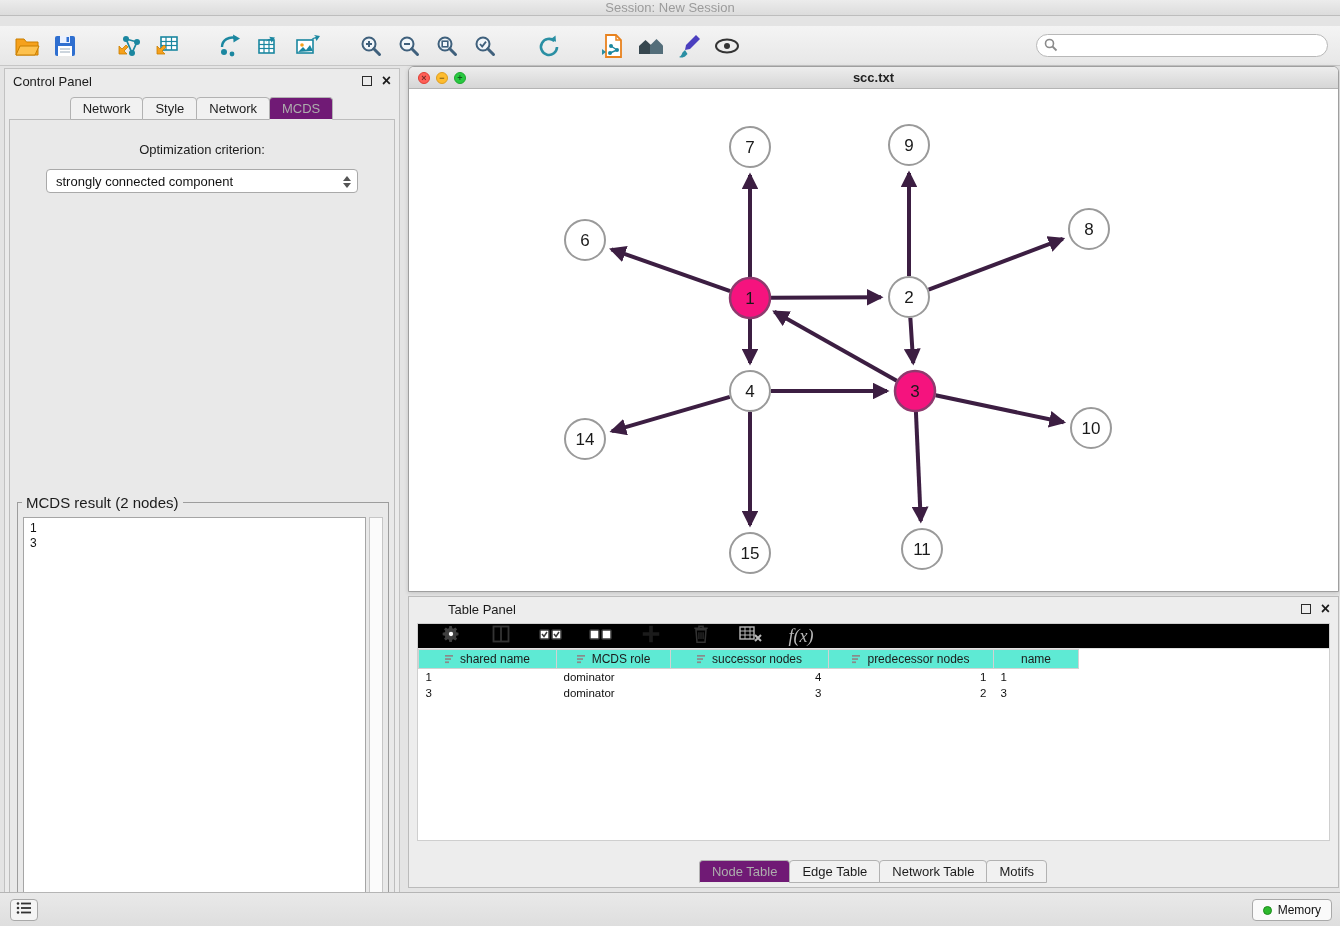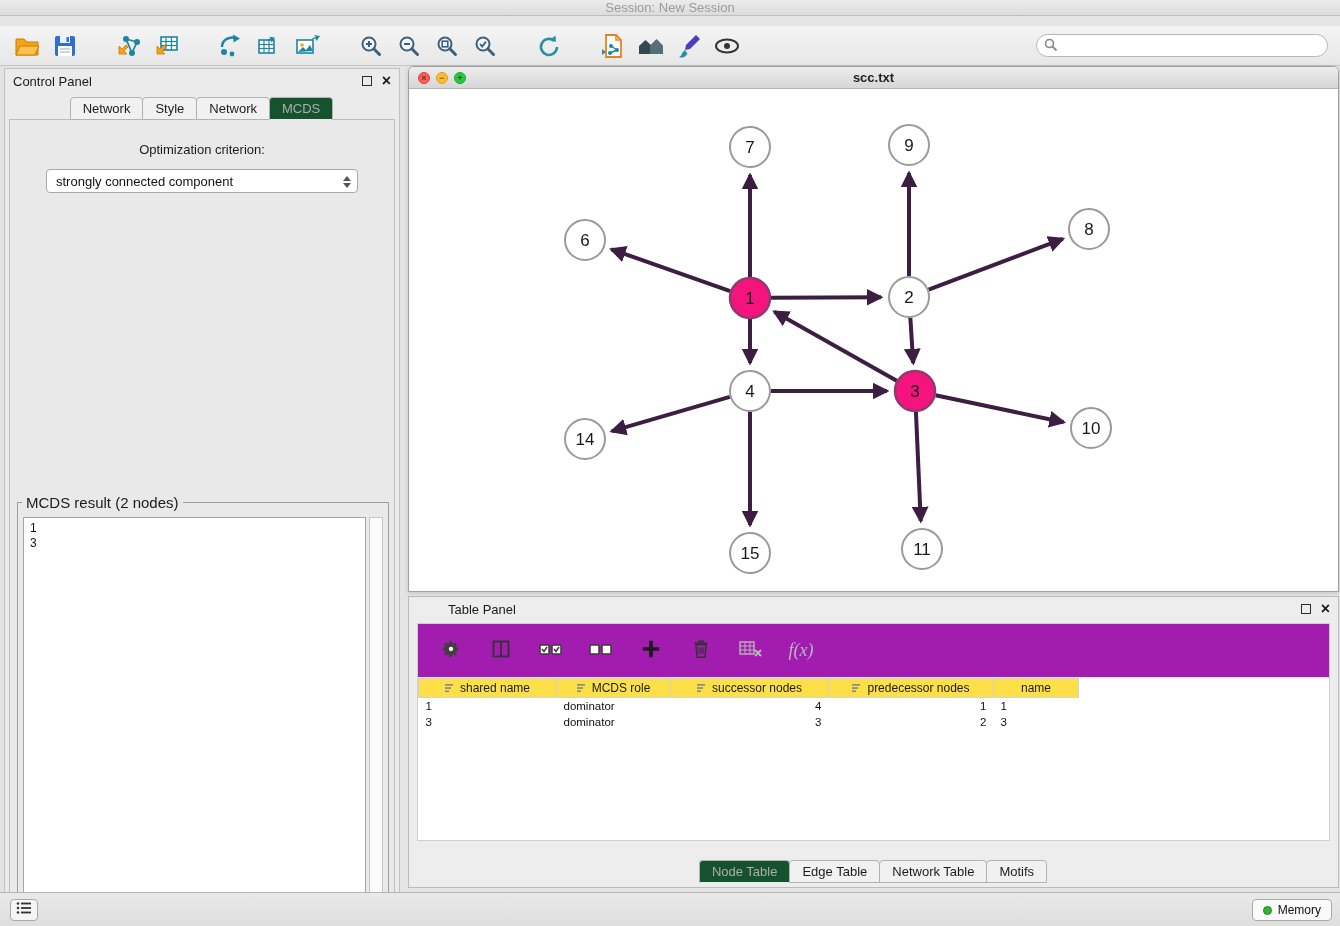--- a/index.html
+++ b/index.html
@@ -29,21 +29,21 @@
   .control-panel { position:absolute; left:4px; top:68px; width:396px; height:908px;
     background:#ebebeb; border:1px solid #c2c2c2; }
   .panel-head { height:24px; display:flex; align-items:center; padding:0 8px;
     font-size:13px; color:#1b1b1b; }
   .panel-head .spacer { flex:1; }
   .sq-btn { width:10px; height:10px; border:1.5px solid #2b2b2b; margin-right:10px; }
   .x-btn { font-size:16px; font-weight:bold; color:#1b1b1b; line-height:10px; }
   .cp-tabs { display:flex; justify-content:center; margin-top:4px; position:relative; z-index:2; }
   .tab { padding:3px 12px; font-size:13px; color:#1c1c1c; background:#f1f1f1;
     border:1px solid #b2b2b2; border-radius:4px 4px 0 0; margin-left:-1px; }
-  .tab.active { background:#14532d; color:#adadad; border-bottom-color:#e9e9e9; }
+  .tab.active { background:#701a75; color:#adadad; border-bottom-color:#e9e9e9; }
   .cp-content { position:absolute; left:4px; right:4px; top:50px; bottom:4px;
     border:1px solid #bdbdbd; background:#e9e9e9; }
   .opt-label { text-align:center; font-size:13px; color:#1b1b1b; margin-top:22px; }
   .combo { position:relative; width:312px; height:24px; margin:12px auto 0;
     background:#fff; border:1px solid #a9a9a9; border-radius:4px;
     display:flex; align-items:center; padding-left:9px; font-size:13px; color:#111; }
   .combo .stepper { position:absolute; right:4px; top:3px; width:13px; height:17px;
     display:flex; flex-direction:column; align-items:center; justify-content:center; gap:2px; }
   .tri-up { width:0; height:0; border-left:4px solid transparent; border-right:4px solid transparent;
     border-bottom:5px solid #555; }
@@ -75,26 +75,26 @@
   .light.red { background:#ff5f57; border:1px solid #de3e35; }
   .light.yellow { background:#febc2e; border:1px solid #dd9e22; }
   .light.green { background:#28c840; border:1px solid #1da82f; }
   .net-canvas { position:absolute; left:0; top:22px; right:0; bottom:0; background:#fff; overflow:hidden; }
 
   
   .table-panel { position:absolute; left:408px; top:596px; width:931px; height:292px;
     background:#ededed; border:1px solid #bbbbbb;padding-left:31px; }
   .tp-body { position:absolute; left:8px; right:8px; top:26px; bottom:46px;
     background:#fff; border:1px solid #cfcfcf; }
-  .tp-toolbar { height:54px; display:flex; align-items:center; padding-left:16px; gap:16px;
-    background:#a21caf; border-bottom:1px solid #e2e2e2; }
+  .tp-toolbar { height:25px; display:flex; align-items:center; padding-left:16px; gap:16px;
+    background:#000000; border-bottom:1px solid #e2e2e2; }
   .tp-icon { width:34px; height:32px; display:flex; align-items:center; justify-content:center; }
   .fx-label { font-family:"Liberation Serif", serif; font-style:italic; font-size:18px; color:#b9b9b9; }
   table.node-table { border-collapse:collapse; font-size:12px; }
-  table.node-table th { height:19px; background:#fde047; border:1px solid #d2d2d2;
+  table.node-table th { height:19px; background:#5eead4; border:1px solid #d2d2d2;
     font-weight:normal; color:#1b1b1b; padding:0 4px; }
   table.node-table th .th-inner { display:flex; align-items:center; justify-content:center; gap:5px; }
   table.node-table td { height:16px; padding:0 7px; color:#111; font-size:11.5px; }
   td.num { text-align:right; }
   .tp-tabs { position:absolute; left:0; right:0; bottom:4px; display:flex; justify-content:center; }
 
   
   .statusbar { position:absolute; left:0; top:892px; width:100%; height:46px;
     background:linear-gradient(#e9e9e9,#dadada); border-top:1px solid #b5b5b5; }
   .list-btn { position:absolute; left:10px; top:6px; width:28px; height:22px;

